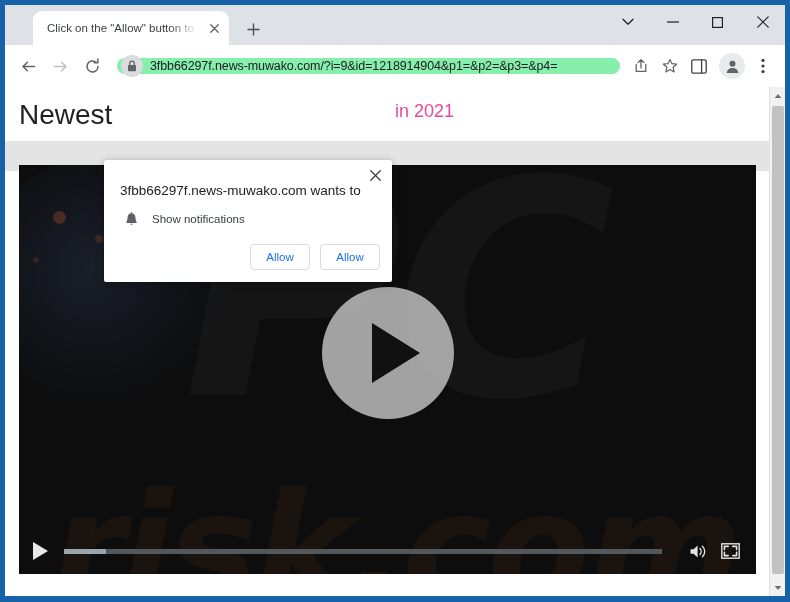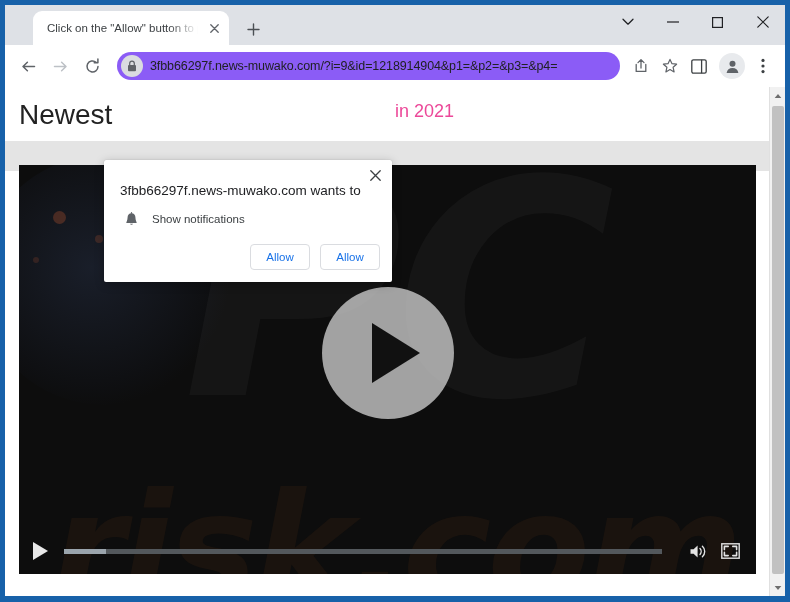--- a/index.html
+++ b/index.html
@@ -94,22 +94,22 @@
     padding: 0 8px 0 8px;
   }
   .nav-btn {
     width: 30px; height: 30px;
     display: flex; align-items: center; justify-content: center;
     flex: 0 0 30px;
     margin-right: 2px;
   }
   .omnibox {
     flex: 1;
-    height: 28px;
-    background: #8b5cf6;
+    height: 16px;
+    background: #86efac;
     border-radius: 14px;
     display: flex;
     align-items: center;
     padding: 0 10px 0 4px;
     margin: 0 6px 0 8px;
     min-width: 0;
   }
   .lock-badge {
     width: 22px; height: 22px;
     border-radius: 50%;

